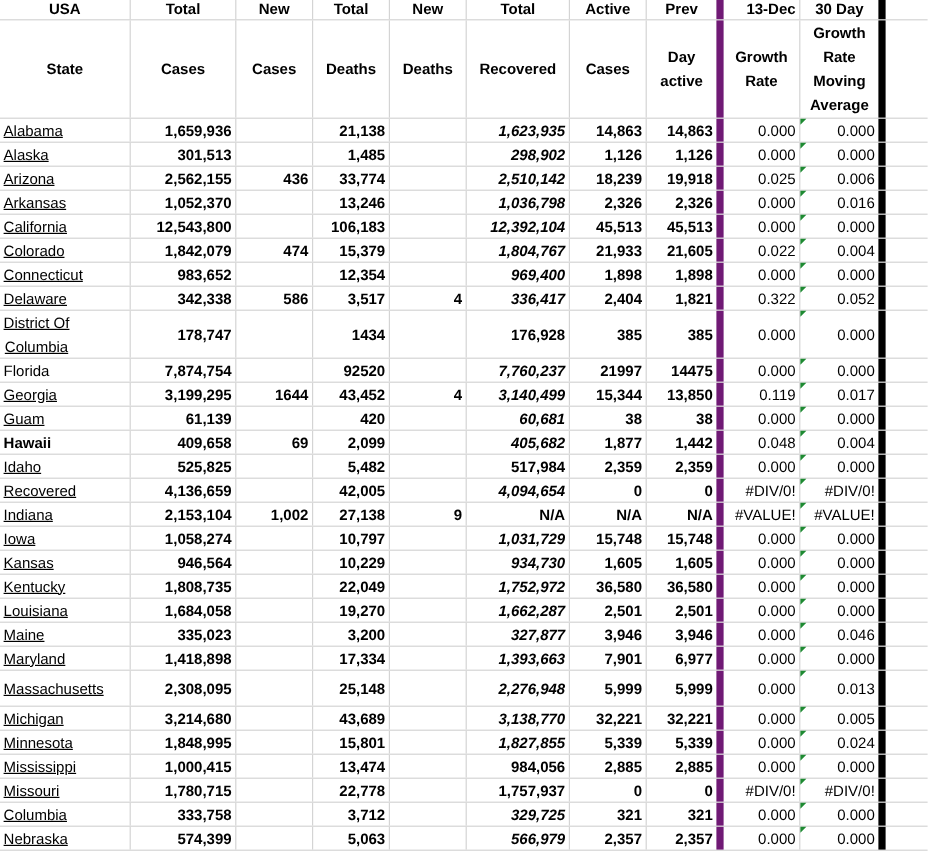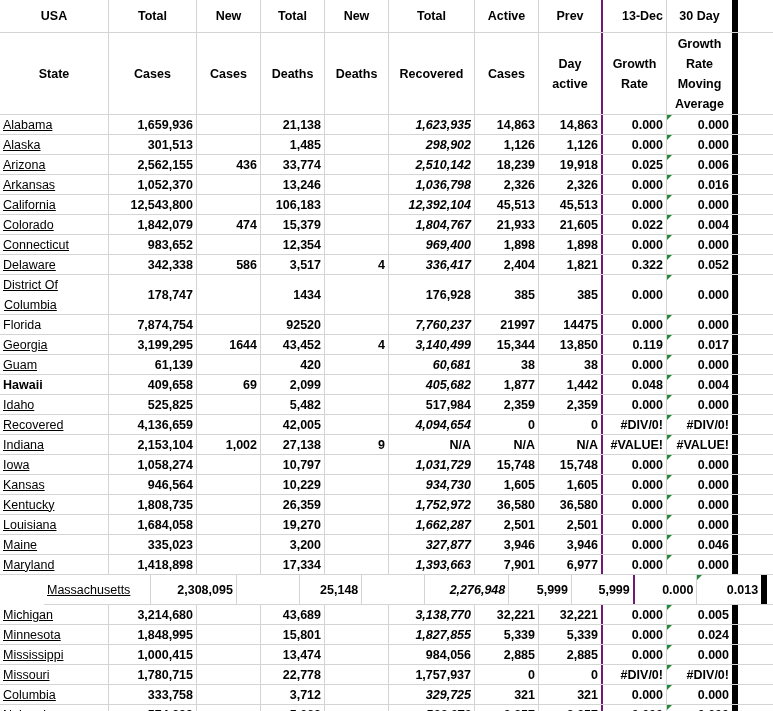--- a/index.html
+++ b/index.html
@@ -9,39 +9,39 @@
   .row { position: relative; display: flex; border-bottom: 1px solid #d4d4d4; box-sizing: border-box; }
   .cell { box-sizing: border-box; border-right: 1px solid #d4d4d4; display: flex; align-items: center;
           padding: 0 3px; white-space: nowrap; overflow: visible; position: relative; }
   .c0 { width: 109px; }
   .c1 { width: 88px; }
   .c2 { width: 64px; }
   .c3 { width: 64px; }
   .c4 { width: 64px; }
   .c5 { width: 86px; }
   .c6 { width: 64px; }
-  .c7 { width: 64px; border-right: 2px solid #701a75; }
+  .c7 { width: 64px; border-right: 6px solid #701a75; }
   .c8 { width: 64px; }
   .c9 { width: 65px; border-right: none; }
   .bar { width: 6px; background: #000; }
   .rest { flex: 1; border-right: none; }
   .hdr { font-weight: bold; justify-content: center; text-align: center; }
-  .hdr1 { height: 33px; }
+  .hdr1 { height: 17px; }
   .hdr2 { height: 82px; }
   .hdr2 .cell { flex-direction: column; line-height: 20px; }
   .num { justify-content: flex-end; font-weight: bold; }
-  .reg { justify-content: flex-end; font-weight: bold; }
+  .reg { justify-content: flex-end; font-weight: normal; }
   .ital { font-style: italic; }
   .state { justify-content: flex-start; text-align: center; }
   .state span.link { text-decoration: underline; }
   .state.bold span { font-weight: bold; text-decoration: none; }
   .state.plain span { text-decoration: none; }
   .r20 { height: 20px; }
   .r40 { height: 40px; }
-  .r30 { height: 30px; margin-left: 44px; }
+  .r30 { height: 30px; }
   .tri::before { content: ""; position: absolute; left: 0; top: 0; width: 0; height: 0;
                  border-top: 5px solid #1e8a32; border-right: 5px solid transparent; }
   .wrap2 { display: flex; flex-direction: column; line-height: 20px; }
 </style>
 </head>
 <body>
 
 <div class="sheet">
   <div class="row hdr1" id="hdr1">
       <div class="cell hdr c0">USA</div>
@@ -387,21 +387,21 @@
         <div class="cell c9 reg tri">0.000</div>
         <div class="bar"></div>
         <div class="cell rest"></div>
       </div>
       <div class="row r20">
         <div class="cell state c0">
           <span class="link">Kentucky</span>
         </div>
         <div class="cell c1 num">1,808,735</div>
         <div class="cell c2 num"></div>
-        <div class="cell c3 num">26,359</div>
+        <div class="cell c3 num">22,049</div>
         <div class="cell c4 num"></div>
         <div class="cell c5 num ital">1,752,972</div>
         <div class="cell c6 num">36,580</div>
         <div class="cell c7 num">36,580</div>
         <div class="cell c8 reg">0.000</div>
         <div class="cell c9 reg tri">0.000</div>
         <div class="bar"></div>
         <div class="cell rest"></div>
       </div>
       <div class="row r20">

